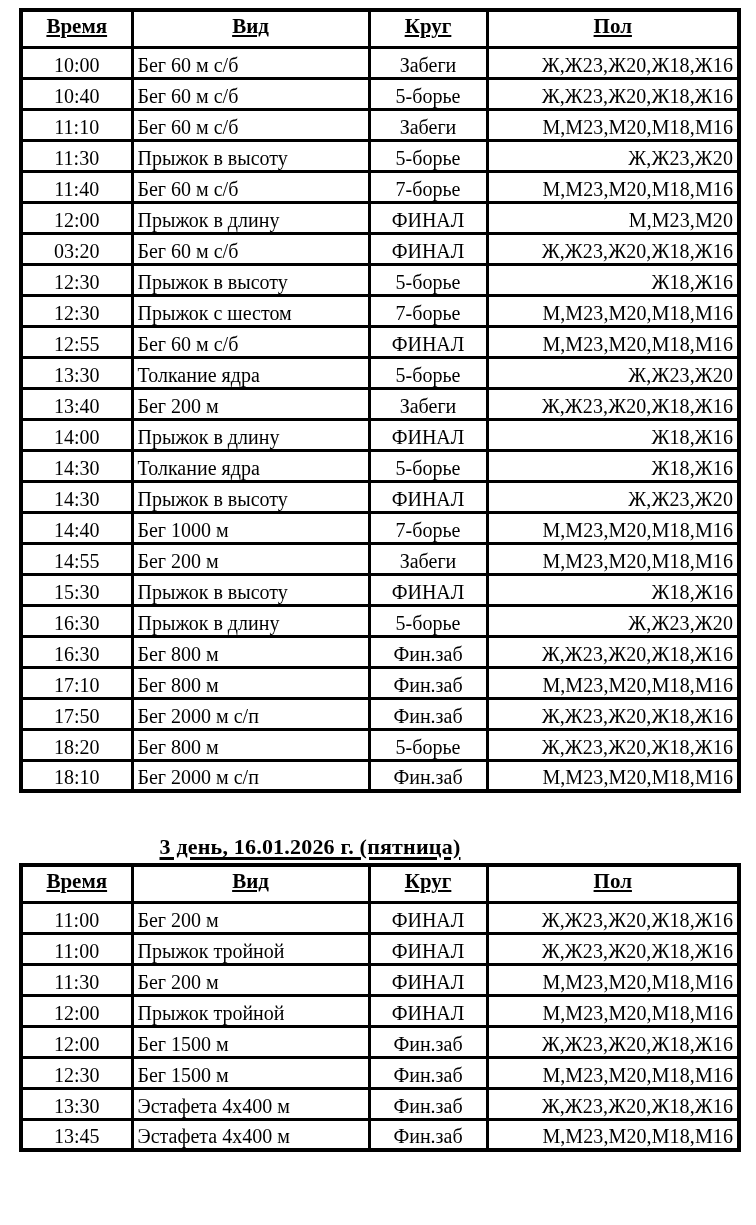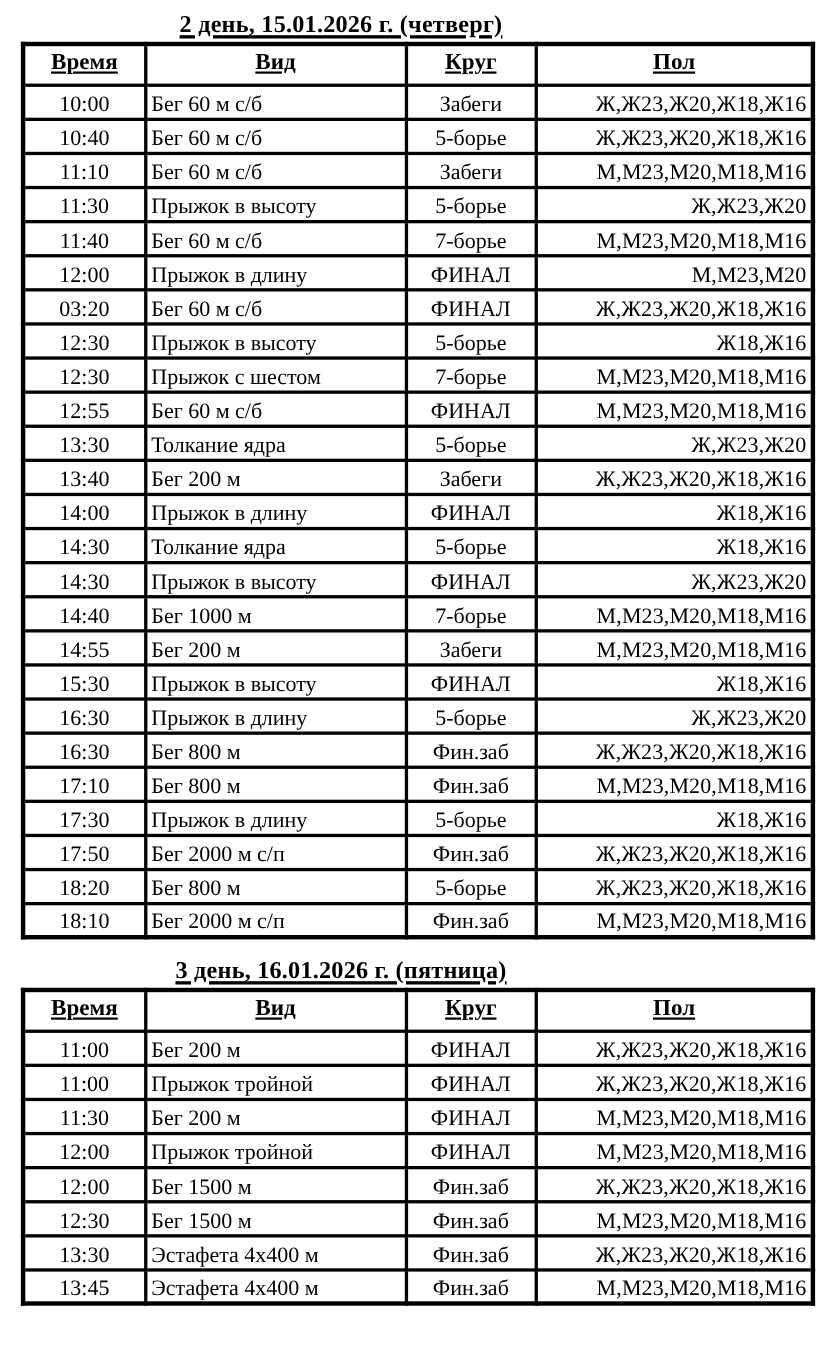--- a/index.html
+++ b/index.html
@@ -23,21 +23,21 @@
     font-size: 22px;
     font-weight: bold;
     line-height: 27px;
     text-decoration: underline;
     text-decoration-thickness: 3px;
     text-underline-offset: 3px;
     margin-bottom: 3px;
     letter-spacing: 0.2px;
     white-space: nowrap;
   }
-  .day-title.second { margin-top: 14px; }
+  .day-title.second { margin-top: 40px; }
   table.schedule {
     width: 718px;
     border-collapse: collapse;
     table-layout: fixed;
     border: 4px solid #000000;
   }
   table.schedule th, table.schedule td {
     border: 3px solid #000000;
     overflow: hidden;
     white-space: nowrap;
@@ -67,21 +67,20 @@
   col.col-time   { width: 111px; }
   col.col-event  { width: 237px; }
   col.col-round  { width: 118px; }
   col.col-gender { width: 252px; }
 </style>
 </head>
 <body>
 
 <div class="page">
 
-  <div class="day-title">2 день, 15.01.2026 г. (четверг)</div>
 
   <table class="schedule">
     <colgroup>
       <col class="col-time">
         <col class="col-event">
         <col class="col-round">
         <col class="col-gender">
     </colgroup>
     <thead>
         <tr>
@@ -212,26 +211,20 @@
           <td class="c-round">Фин.заб</td>
           <td class="c-gender">Ж,Ж23,Ж20,Ж18,Ж16</td>
         </tr>
         <tr>
           <td class="c-time">17:10</td>
           <td class="c-event">Бег 800 м</td>
           <td class="c-round">Фин.заб</td>
           <td class="c-gender">М,М23,М20,М18,М16</td>
         </tr>
         <tr>
-          <td class="c-time">17:30</td>
-          <td class="c-event">Прыжок в длину</td>
-          <td class="c-round">5-борье</td>
-          <td class="c-gender">Ж18,Ж16</td>
-        </tr>
-        <tr>
           <td class="c-time">17:50</td>
           <td class="c-event">Бег 2000 м с/п</td>
           <td class="c-round">Фин.заб</td>
           <td class="c-gender">Ж,Ж23,Ж20,Ж18,Ж16</td>
         </tr>
         <tr>
           <td class="c-time">18:20</td>
           <td class="c-event">Бег 800 м</td>
           <td class="c-round">5-борье</td>
           <td class="c-gender">Ж,Ж23,Ж20,Ж18,Ж16</td>

